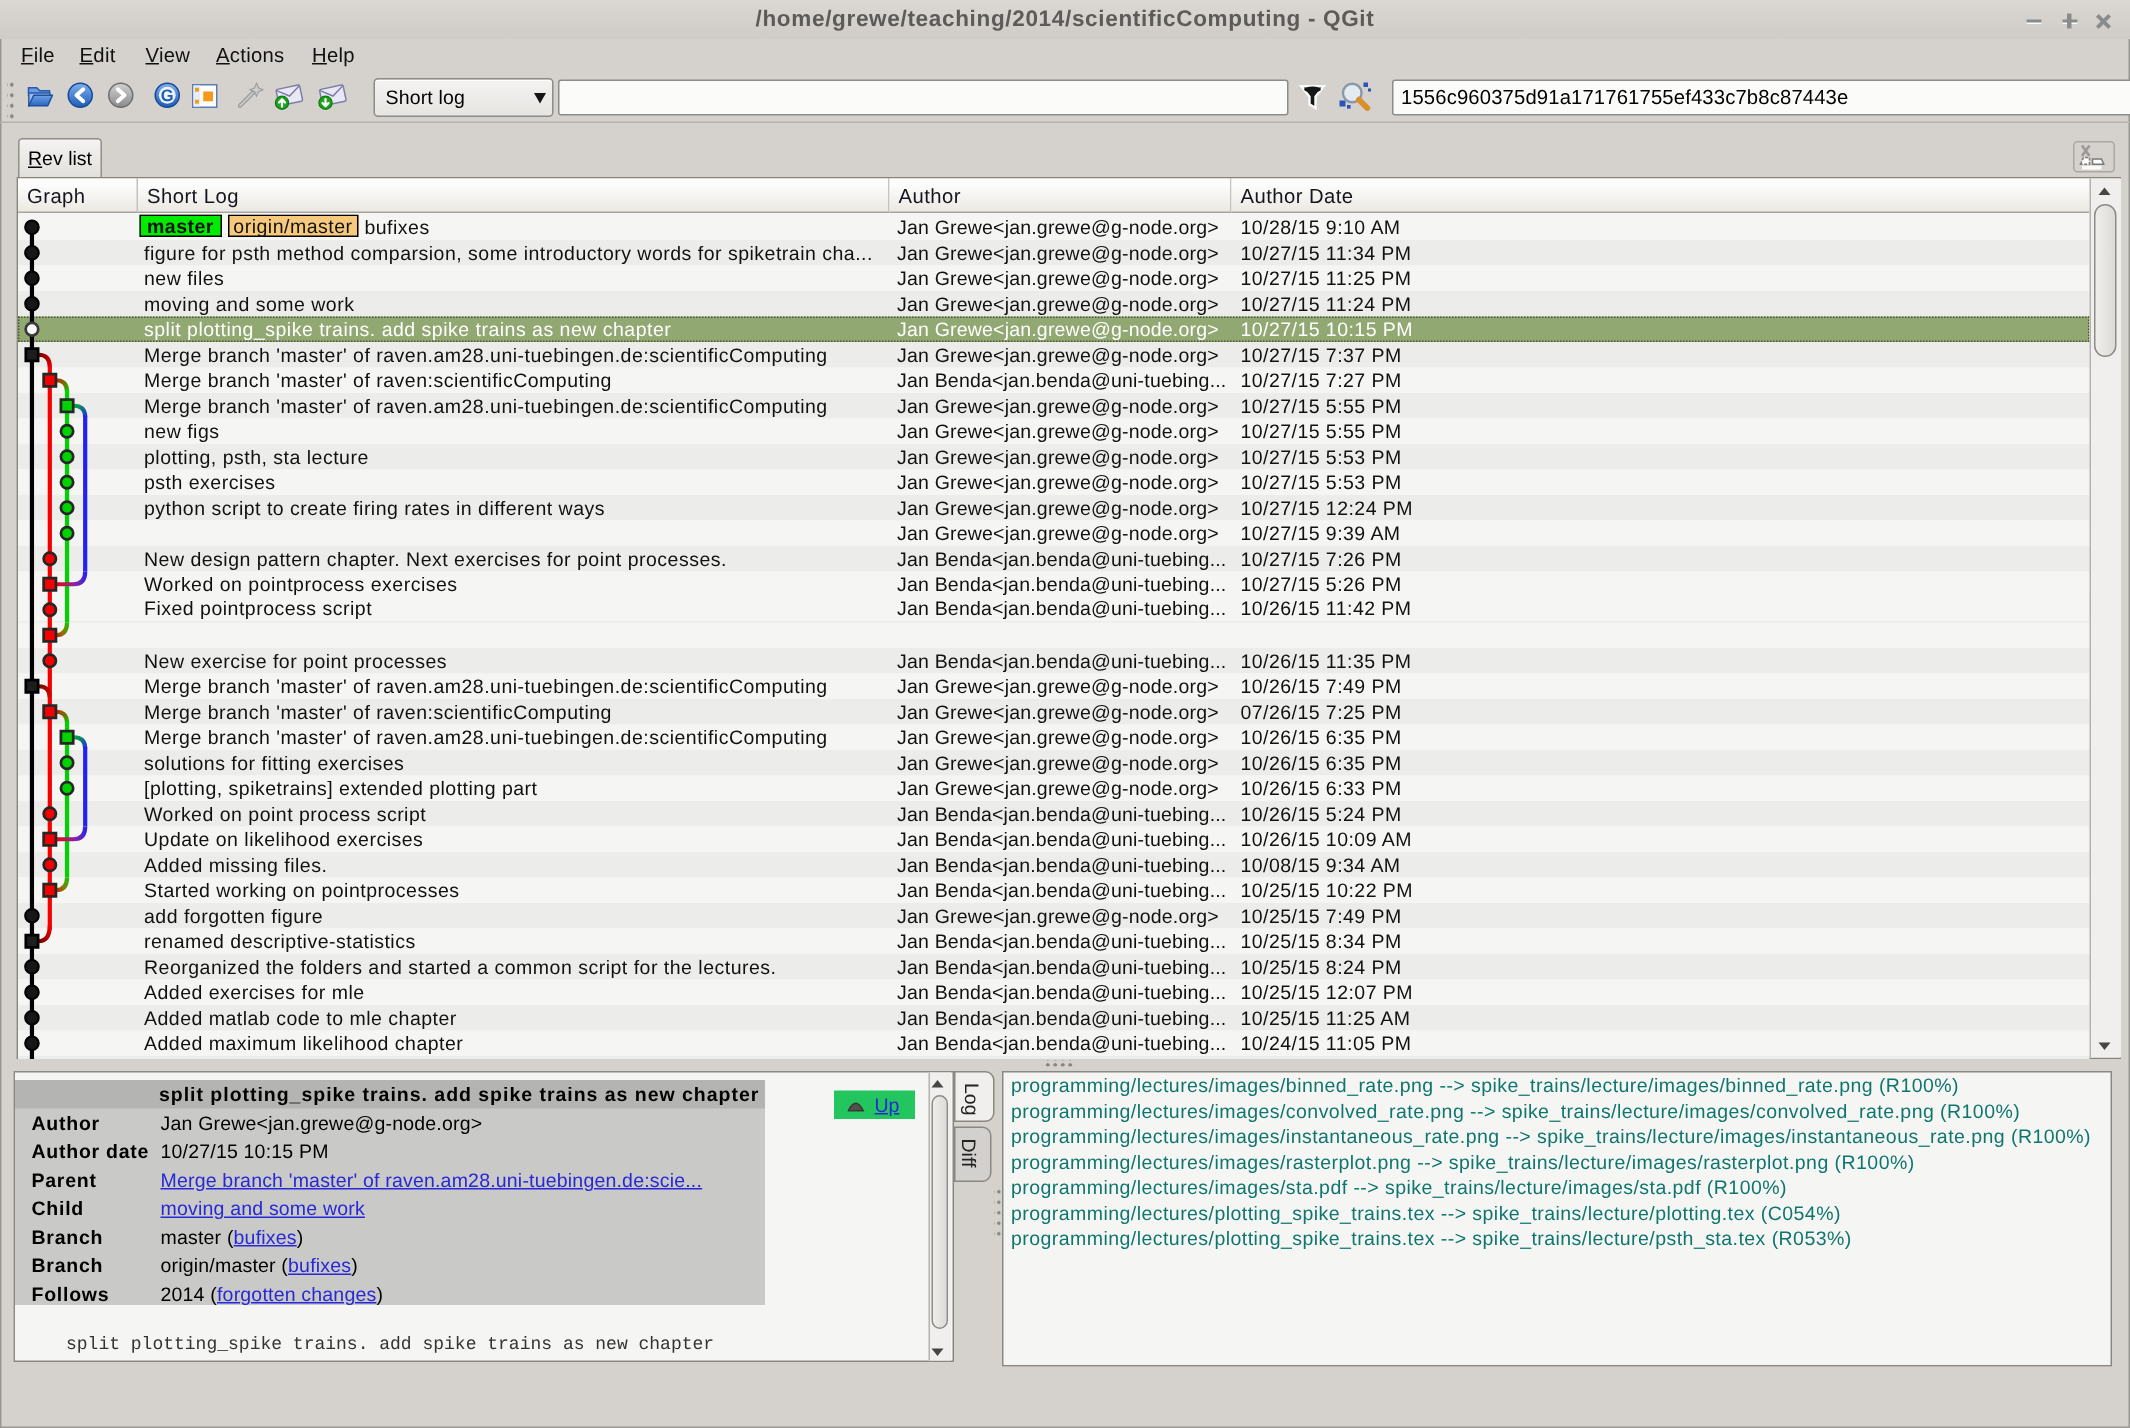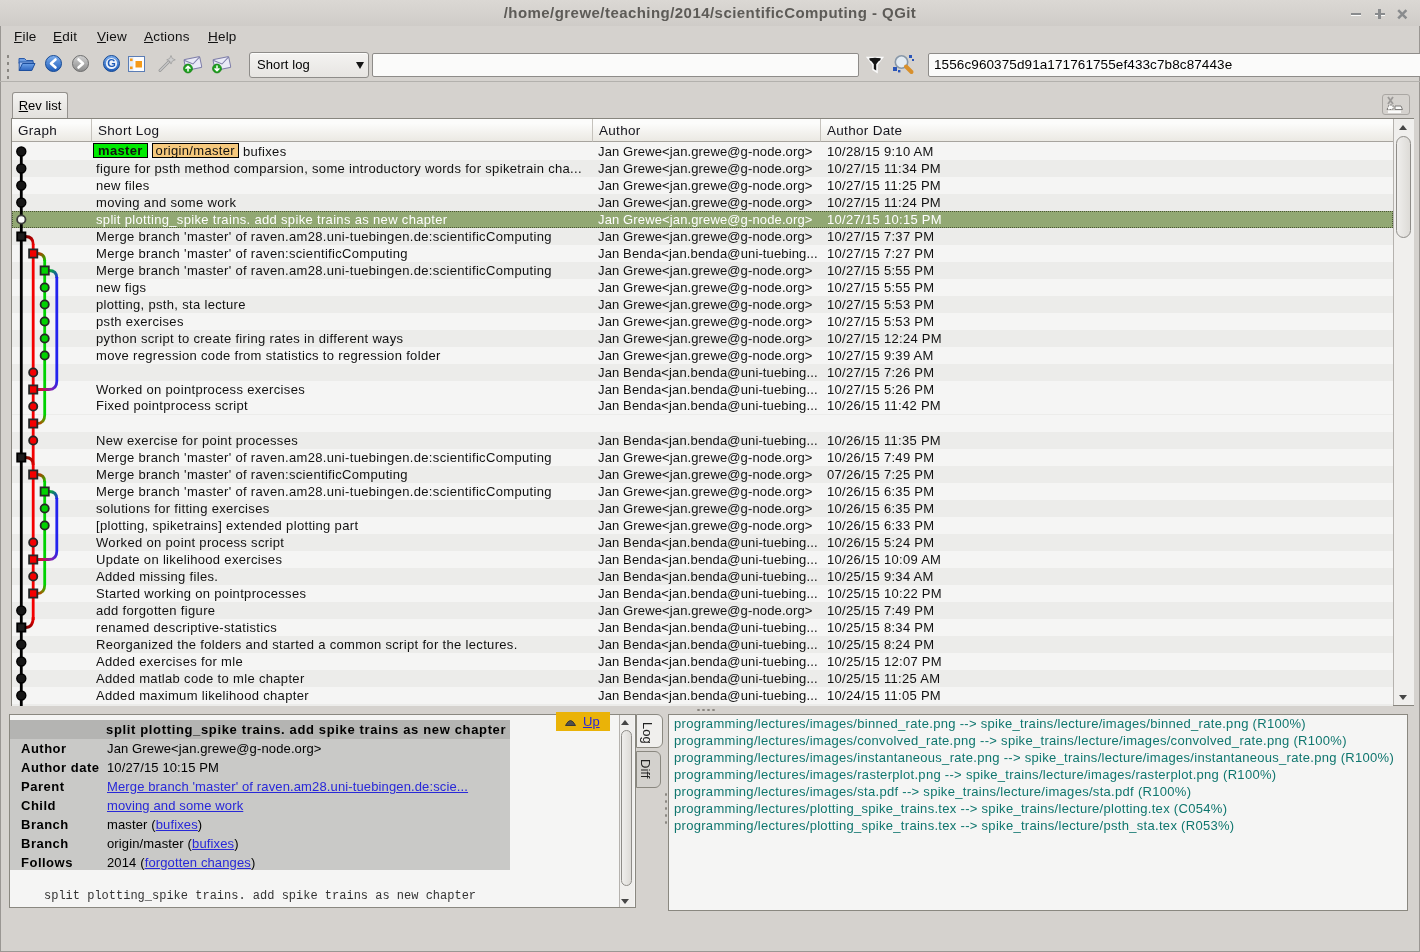--- a/index.html
+++ b/index.html
@@ -37,21 +37,21 @@
 .sbarr{width:0;height:0;border-left:5px solid transparent;border-right:5px solid transparent}
 .up{border-bottom:6px solid #464646}.dn{border-top:6px solid #464646}
 
 #bl{left:9px;top:714px;width:627px;height:194px;border:1px solid #8a8880;background:#f5f5f4}
 #blgray{left:10px;top:720px;width:500px;height:150px;background:#c9c9c7}
 #bltitle{left:10px;top:720px;width:500px;height:19px;background:#b4b4b2;font-weight:bold;padding-left:96px;line-height:19px;letter-spacing:0.65px}
 .brow{left:21px;height:19px;line-height:19px;white-space:nowrap;width:600px}
 .blab{font-weight:bold;letter-spacing:0.5px}
 .bval{position:absolute;left:86px;white-space:nowrap;letter-spacing:0.13px}
 a.lk{color:#2828d8;text-decoration:underline}
-#upbox{left:547px;top:712px;width:62px;height:19px;background:#eab308;line-height:19px}
+#upbox{left:547px;top:727px;width:62px;height:19px;background:#22c55e;line-height:19px}
 #mono{left:44px;top:889px;font-family:"Liberation Mono",monospace;font-size:12px;color:#333}
 #br{left:668px;top:714px;width:740px;height:197px;border:1px solid #8a8880;background:#f5f5f4}
 .fl{left:674px;height:17px;line-height:17px;color:#0f766e;font-size:13px;white-space:nowrap;letter-spacing:0.3px}
 .vtab{font-size:13px;color:#222;border:1px solid #8a8880;background:#e8e6e3}
 </style></head>
 <body>
 <div id="win" class="abs"></div>
 <div id="titlebar" class="abs"></div>
 <div id="title" class="abs">/home/grewe/teaching/2014/scientificComputing - QGit</div>
 <div class="abs" style="left:1351px;top:12.5px;width:10px;height:2.6px;background:#898b8d;box-shadow:0 1px 0 #fbfbfa"></div>
@@ -230,25 +230,25 @@
       <span class="sl">psth exercises</span>
       <span class="au">Jan Grewe&lt;jan.grewe@g-node.org&gt;</span>
       <span class="dt">10/27/15 5:53 PM</span>
     </div>
 <div class="row abs even" style="top:330px">
       <span class="sl">python script to create firing rates in different ways</span>
       <span class="au">Jan Grewe&lt;jan.grewe@g-node.org&gt;</span>
       <span class="dt">10/27/15 12:24 PM</span>
     </div>
 <div class="row abs odd" style="top:347px">
-      <span class="sl">move regression code from statistics to regression folder</span>
       <span class="au">Jan Grewe&lt;jan.grewe@g-node.org&gt;</span>
       <span class="dt">10/27/15 9:39 AM</span>
     </div>
 <div class="row abs even" style="top:364px">
+      <span class="sl">New design pattern chapter. Next exercises for point processes.</span>
       <span class="au">Jan Benda&lt;jan.benda@uni-tuebing...</span>
       <span class="dt">10/27/15 7:26 PM</span>
     </div>
 <div class="row abs odd" style="top:381px">
       <span class="sl">Worked on pointprocess exercises</span>
       <span class="au">Jan Benda&lt;jan.benda@uni-tuebing...</span>
       <span class="dt">10/27/15 5:26 PM</span>
     </div>
 <div class="row abs even" style="top:398px">
       <span class="sl">Small updates on pointprocesses</span>
@@ -296,21 +296,21 @@
       <span class="dt">10/26/15 5:24 PM</span>
     </div>
 <div class="row abs odd" style="top:551px">
       <span class="sl">Update on likelihood exercises</span>
       <span class="au">Jan Benda&lt;jan.benda@uni-tuebing...</span>
       <span class="dt">10/26/15 10:09 AM</span>
     </div>
 <div class="row abs even" style="top:568px">
       <span class="sl">Added missing files.</span>
       <span class="au">Jan Benda&lt;jan.benda@uni-tuebing...</span>
-      <span class="dt">10/25/15 9:34 AM</span>
+      <span class="dt">10/08/15 9:34 AM</span>
     </div>
 <div class="row abs odd" style="top:585px">
       <span class="sl">Started working on pointprocesses</span>
       <span class="au">Jan Benda&lt;jan.benda@uni-tuebing...</span>
       <span class="dt">10/25/15 10:22 PM</span>
     </div>
 <div class="row abs even" style="top:602px">
       <span class="sl">add forgotten figure</span>
       <span class="au">Jan Grewe&lt;jan.grewe@g-node.org&gt;</span>
       <span class="dt">10/25/15 7:49 PM</span>

